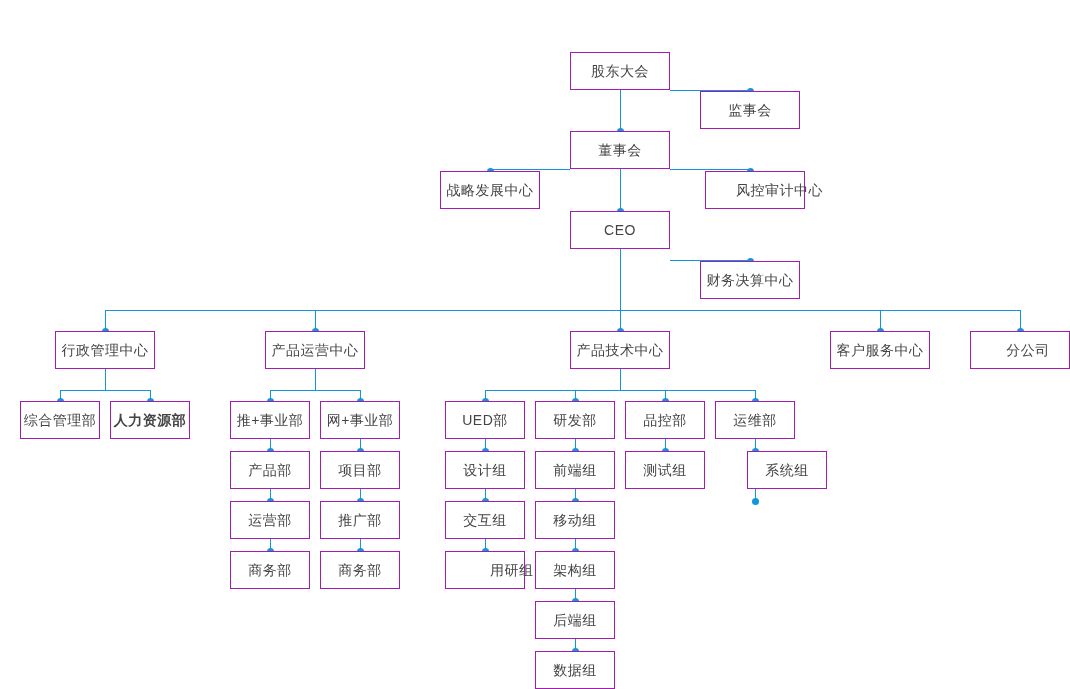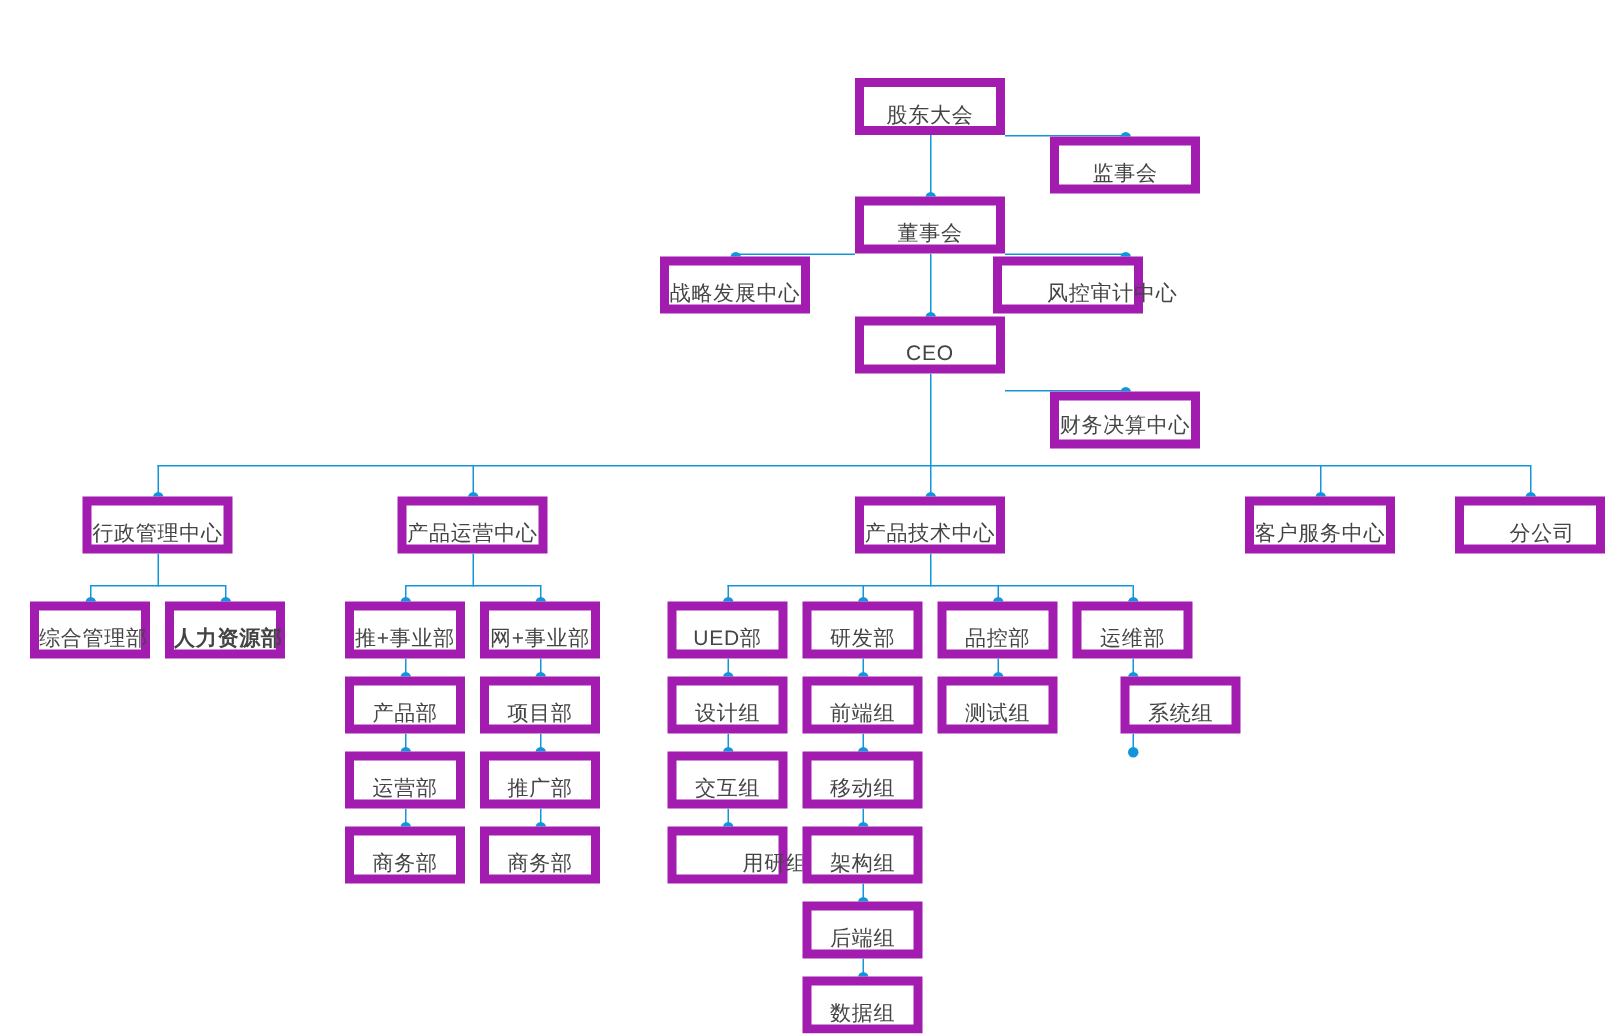--- a/index.html
+++ b/index.html
@@ -5,21 +5,21 @@
 <style>
   html,body{margin:0;padding:0;}
   body{
     width:1070px;height:689px;background:#ffffff;
     font-family:"Liberation Sans","DejaVu Sans",sans-serif;
     overflow:hidden;position:relative;
   }
   #canvas{position:absolute;left:0;top:0;width:1070px;height:689px;}
   .node{
     position:absolute;box-sizing:border-box;
-    border:6px solid #a21caf;background:#ffffff;
+    border:1px solid #a21caf;background:#ffffff;
     color:#444444;font-size:14px;line-height:36px;
     text-align:center;white-space:nowrap;
     height:38px;letter-spacing:0.5px;
   }
   .node.w100{width:100px;}
   .node.w80{width:80px;}
   .line{position:absolute;background:#1296db;}
   .line.v{width:1px;}
   .line.h{height:1px;}
   .dot{
@@ -112,23 +112,23 @@
     <div class="dot" style="left: 266.5px; top: 547.5px;"></div>
     <div class="dot" style="left: 356.5px; top: 547.5px;"></div>
     <div class="dot" style="left: 481.5px; top: 547.5px;"></div>
     <div class="dot" style="left: 571.5px; top: 547.5px;"></div>
     <div class="dot" style="left: 571.5px; top: 597.5px;"></div>
     <div class="dot" style="left: 571.5px; top: 647.5px;"></div>
     <div class="node w100" style="left: 570px; top: 52px;">股东大会</div>
     <div class="node w100" style="left: 700px; top: 91px;">监事会</div>
     <div class="node w100" style="left: 570px; top: 131px;">董事会</div>
     <div class="node w100" style="left: 440px; top: 171px;">战略发展中心</div>
-    <div class="node w100" style="left: 662px; top: 171px; padding-left: 30px;">风控审计中心</div>
+    <div class="node w100" style="left: 705px; top: 171px; padding-left: 30px;">风控审计中心</div>
     <div class="node w100" style="left: 570px; top: 211px;">CEO</div>
-    <div class="node w100" style="left: 700px; top: 261px; font-family: Liberation Serif, serif;">财务决算中心</div>
+    <div class="node w100" style="left: 700px; top: 261px;">财务决算中心</div>
     <div class="node w100" style="left: 55px; top: 331px;">行政管理中心</div>
     <div class="node w100" style="left: 265px; top: 331px;">产品运营中心</div>
     <div class="node w100" style="left: 570px; top: 331px;">产品技术中心</div>
     <div class="node w100" style="left: 830px; top: 331px;">客户服务中心</div>
     <div class="node w100" style="left: 970px; top: 331px; padding-left: 16px;">分公司</div>
     <div class="node w80" style="left: 20px; top: 401px;">综合管理部</div>
     <div class="node w80" style="left: 110px; top: 401px; font-weight: bold;">人力资源部</div>
     <div class="node w80" style="left: 230px; top: 401px;">推+事业部</div>
     <div class="node w80" style="left: 320px; top: 401px;">网+事业部</div>
     <div class="node w80" style="left: 230px; top: 451px;">产品部</div>

